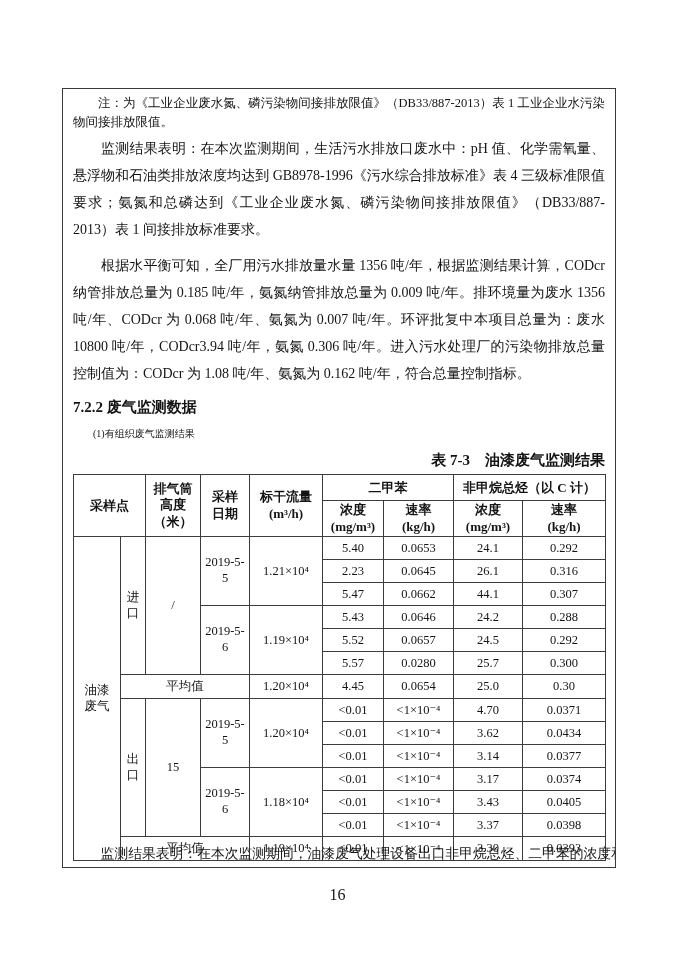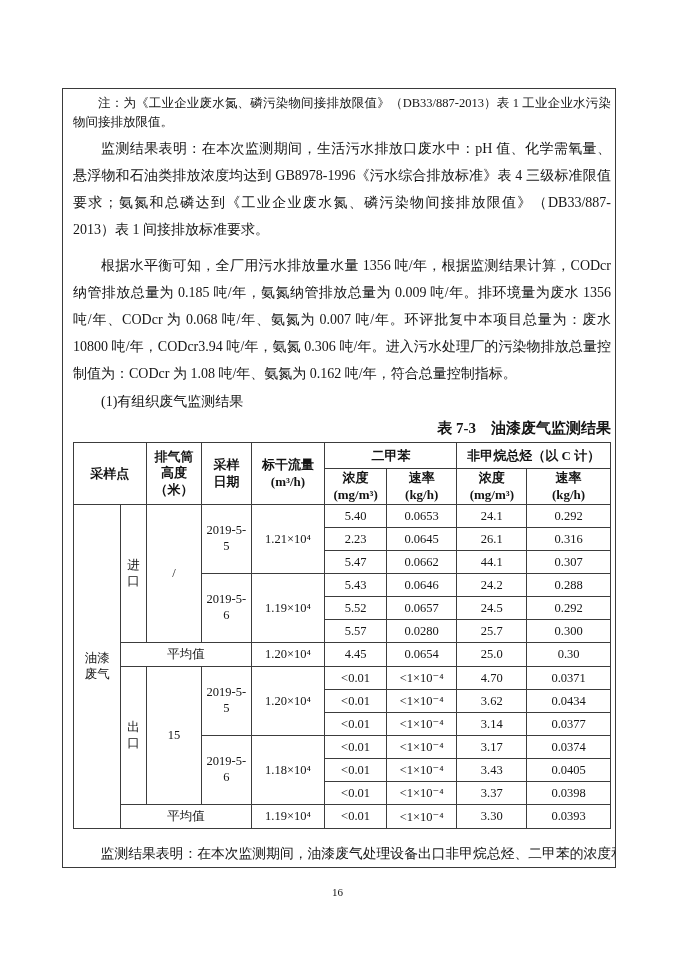--- a/index.html
+++ b/index.html
@@ -4,36 +4,36 @@
 <style>
   html,body{margin:0;padding:0;}
   body{
     width:676px;height:955px;background:#ffffff;position:relative;
     font-family:"Liberation Serif","DejaVu Serif",serif;color:#141414;
     -webkit-font-smoothing:antialiased;
   }
   .frame{
     position:absolute;left:62px;top:88px;width:554px;height:780px;
     border:1px solid #3a3a3a;box-sizing:border-box;
-    padding:5px 4px 0 10px;overflow:hidden;position:absolute;
+    padding:5px 10px 0 10px;overflow:hidden;position:absolute;
   }
   .note{
     font-size:12.5px;line-height:19px;text-indent:2em;text-align:justify;
     margin:0;
   }
   .para{
     font-size:14px;line-height:27px;text-indent:2em;text-align:justify;
     margin:3px 0 0 0;
   }
   .para.gap{margin-top:9px;}
   .section-heading{
     font-size:15px;line-height:24px;font-weight:bold;margin:8px 0 0 0;
   }
   .subsection{
-    font-size:14px;line-height:22px;margin:4px 0 0 0;text-indent:2em;
+    font-size:10px;line-height:22px;margin:4px 0 0 0;text-indent:2em;
   }
   .table-title{
     font-size:15px;line-height:22px;font-weight:bold;text-align:right;
     margin:4px 0 0 0;
   }
   table.monitor{
     border-collapse:collapse;table-layout:fixed;width:100%;
     margin-top:3px;font-size:12.5px;
   }
   table.monitor th,table.monitor td{
@@ -46,34 +46,35 @@
   tr.data-row{height:23px;}
   tr.avg-row{height:24px;}
   .pre{white-space:pre-line;line-height:1.25;}
   .conclusion{
     position:absolute;left:10px;right:4px;bottom:3px;
     font-size:13.8px;line-height:20px;text-indent:2em;white-space:nowrap;
     margin:0;
   }
   .page-number{
     position:absolute;left:0;width:675px;top:886px;text-align:center;
-    font-size:11px;
+    font-size:16px;
   }
 </style>
 </head>
 <body>
 
 <div class="frame">
 
   <p class="note">注：为《工业企业废水氮、磷污染物间接排放限值》（DB33/887-2013）表 1 工业企业水污染物间接排放限值。</p>
 
   <p class="para">监测结果表明：在本次监测期间，生活污水排放口废水中：pH 值、化学需氧量、悬浮物和石油类排放浓度均达到 GB8978-1996《污水综合排放标准》表 4 三级标准限值要求；氨氮和总磷达到《工业企业废水氮、磷污染物间接排放限值》（DB33/887-2013）表 1 间接排放标准要求。</p>
 
   <p class="para gap">根据水平衡可知，全厂用污水排放量水量 1356 吨/年，根据监测结果计算，CODcr 纳管排放总量为 0.185 吨/年，氨氮纳管排放总量为 0.009 吨/年。排环境量为废水 1356 吨/年、CODcr 为 0.068 吨/年、氨氮为 0.007 吨/年。环评批复中本项目总量为：废水 10800 吨/年，CODcr3.94 吨/年，氨氮 0.306 吨/年。进入污水处理厂的污染物排放总量控制值为：CODcr 为 1.08 吨/年、氨氮为 0.162 吨/年，符合总量控制指标。</p>
 
+  <h3 class="section-heading">7.2.2 废气监测数据</h3>
 
   <p class="subsection">(1)有组织废气监测结果</p>
 
   <p class="table-title">表 7-3　油漆废气监测结果</p>
 
   <table class="monitor">
     <colgroup>
       <col style="width:47px">
         <col style="width:25px">
         <col style="width:55px">

